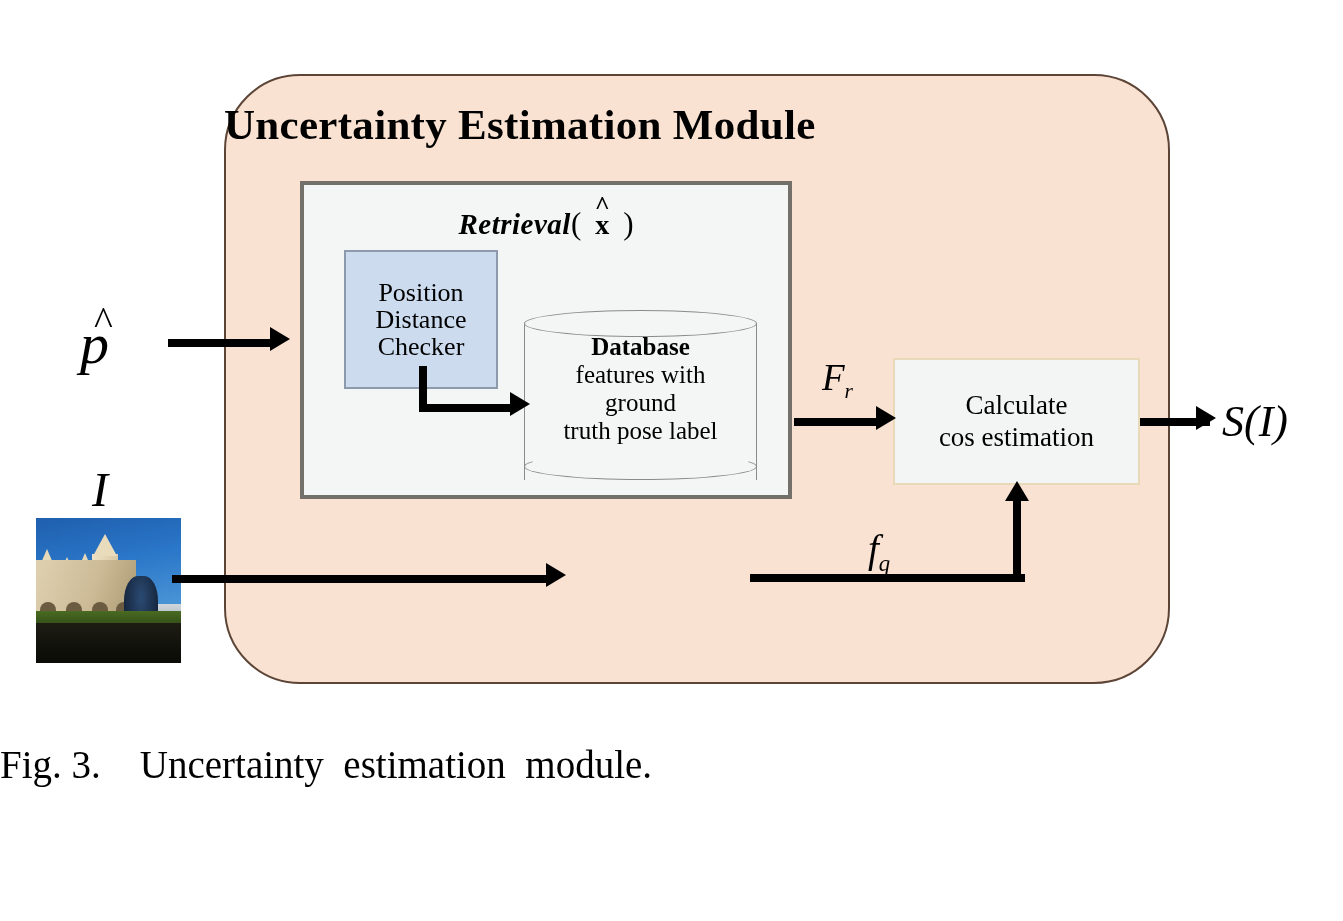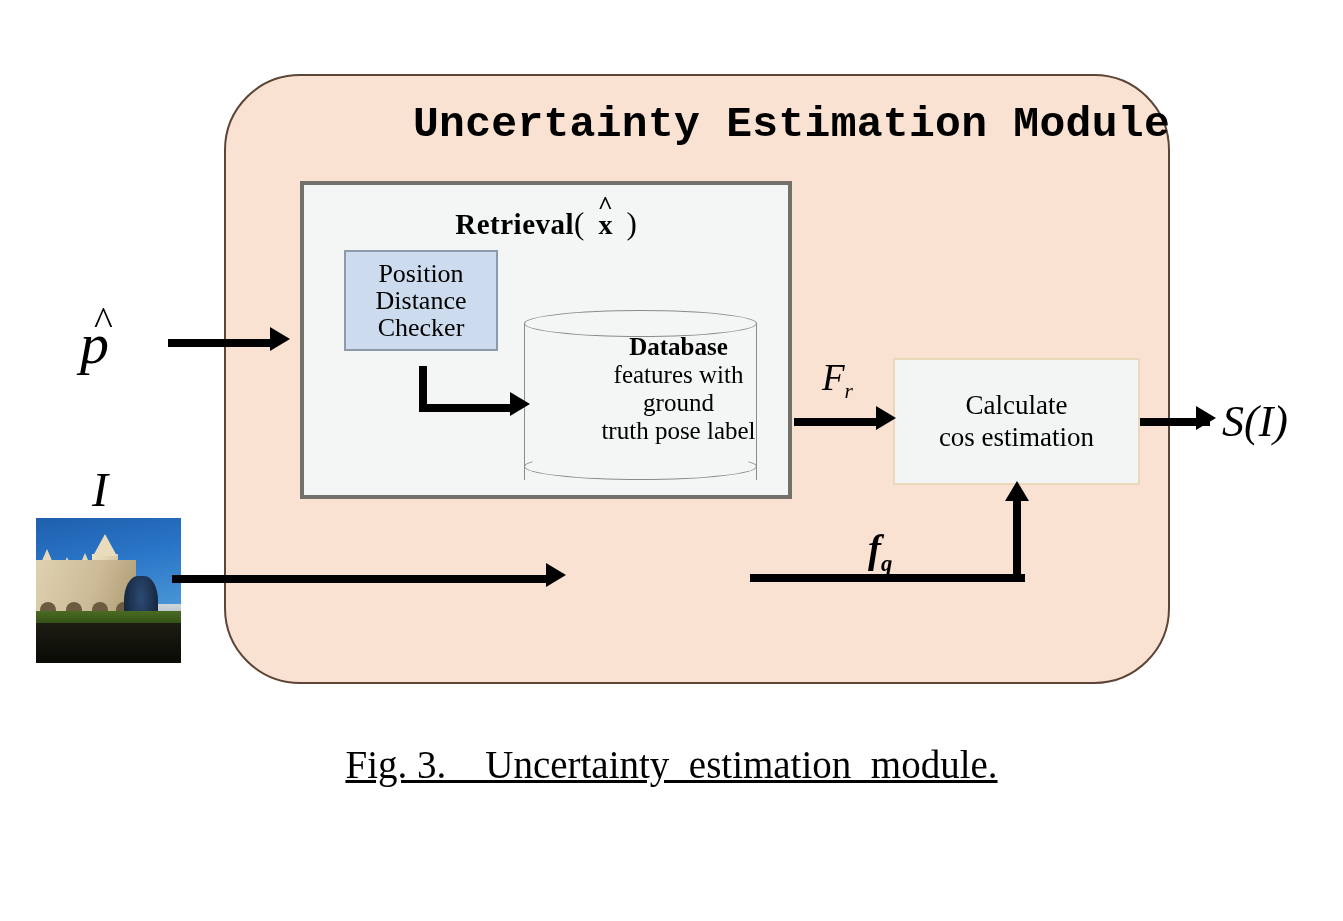--- a/index.html
+++ b/index.html
@@ -34,25 +34,25 @@
     border: 2px solid #5c4436;
     border-radius: 76px;
     box-sizing: border-box;
   }
 
   .module-title {
     position: absolute;
     left: 224px;
     top: 100px;
     width: 946px;
-    text-align: right;
+    text-align: left;
     font-size: 43px;
     font-weight: bold;
     letter-spacing: 0.3px;
-    font-family: Liberation Mono, monospace;
+    font-family: Liberation Serif, serif;
     white-space: nowrap;
   }
 
   
   .retrieval-panel {
     position: absolute;
     left: 300px;
     top: 181px;
     width: 492px;
     height: 318px;
@@ -65,20 +65,21 @@
     position: absolute;
     left: 300px;
     top: 206px;
     width: 492px;
     text-align: center;
     font-size: 29px;
     white-space: nowrap;
   }
   .retrieval-label .rl-word {
     font-weight: bold;
+    font-style: italic;
     letter-spacing: 0.5px;
   }
   .retrieval-label .rl-paren {
     font-weight: normal;
     font-style: normal;
     font-size: 31px;
   }
   .retrieval-label .rl-var {
     font-weight: bold;
     font-style: normal;
@@ -96,21 +97,21 @@
     font-weight: bold;
     line-height: 1;
   }
 
   
   .pdc-box {
     position: absolute;
     left: 344px;
     top: 250px;
     width: 154px;
-    height: 101px;
+    height: 139px;
     background: #ccdcee;
     border: 2px solid #8c9aab;
     box-sizing: border-box;
     display: flex;
     flex-direction: column;
     align-items: center;
     justify-content: center;
     line-height: 1.05;
     font-size: 26px;
   }
@@ -159,21 +160,20 @@
     box-sizing: border-box;
   }
   .db-text {
     position: absolute;
     left: 524px;
     top: 333px;
     width: 233px;
     text-align: center;
     line-height: 1.12;
     font-size: 25px;
-    margin-left: 38px;
   }
   .db-text .db-title { font-weight: bold; display: block; }
 
   
   .calc-box {
     position: absolute;
     left: 893px;
     top: 358px;
     width: 247px;
     height: 127px;
@@ -243,21 +243,21 @@
     left: 822px;
     top: 356px;
     font-size: 37px;
     font-weight: normal;
   }
   .lbl-Fr sub { font-size: 0.58em; font-style: italic; }
   .lbl-fq {
     left: 868px;
     top: 526px;
     font-size: 39px;
-    font-weight: bold;
+    font-weight: normal;
     text-align: center;
   }
   .lbl-fq sub { font-size: 0.58em; font-style: italic; }
   .lbl-SI {
     left: 1222px;
     top: 390px;
     font-size: 44px;
     margin-top: 6px;
   }
 
@@ -371,25 +371,23 @@
   
   .arr-out-line { left: 1140px; top: 418px; width: 70px; height: 8px; }
   .arr-out-head { left: 1196px; top: 406px; }
 
   
   .caption {
     position: absolute;
     left: 0;
     top: 742px;
     width: 1343px;
-    text-align: center;
     font-size: 39px;
     font-family: "Liberation Serif", "DejaVu Serif", serif;
     white-space: pre;
-    text-decoration: underline;
   }
 </style>
 </head>
 <body>
 
 <div class="figure-root">
 
   <div class="module-container"></div>
 
   <div class="module-title">Uncertainty Estimation Module</div>

